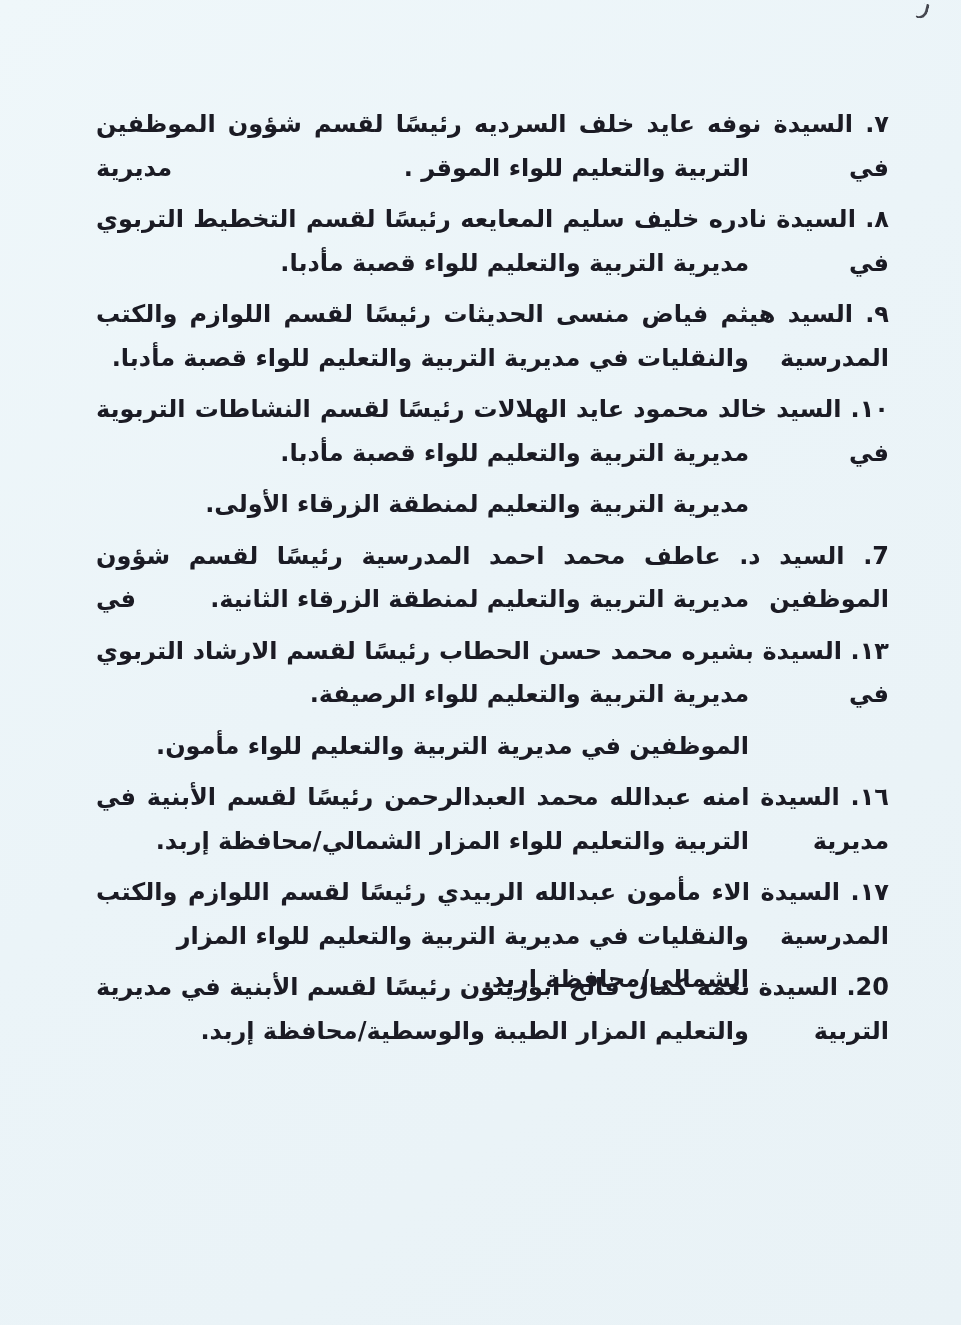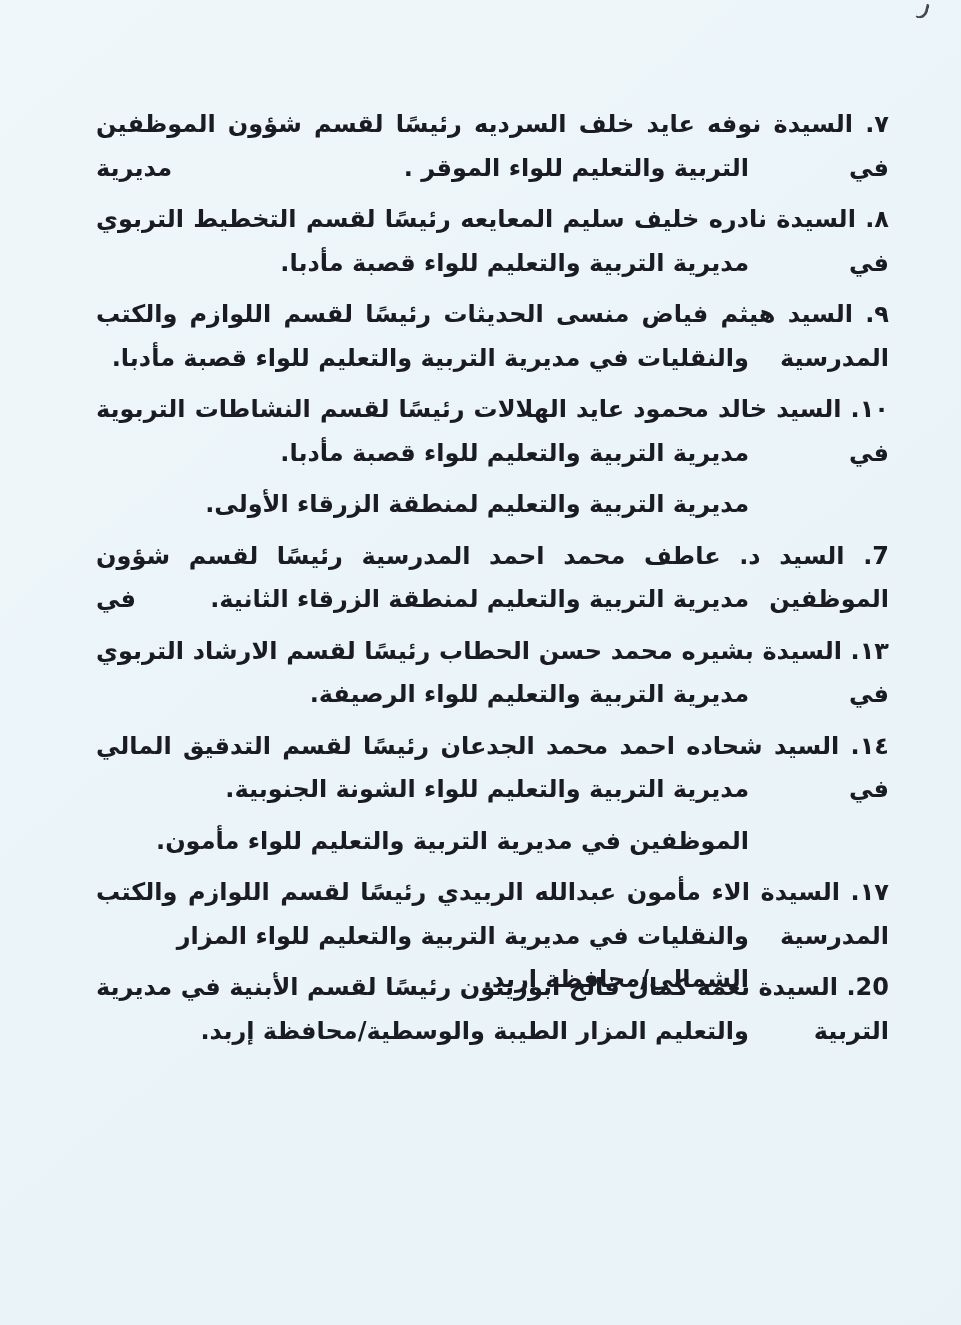--- a/index.html
+++ b/index.html
@@ -94,29 +94,29 @@
     <div class="item">
       <p class="l1"><span class="num">7.</span> <span>السيد د. عاطف محمد احمد المدرسية رئيسًا لقسم شؤون الموظفين في</span></p>
       <p class="l2">مديرية التربية والتعليم لمنطقة الزرقاء الثانية.</p>
     </div>
 
     <div class="item">
       <p class="l1"><span class="num">١٣.</span> <span>السيدة بشيره محمد حسن الحطاب رئيسًا لقسم الارشاد التربوي في</span></p>
       <p class="l2">مديرية التربية والتعليم للواء الرصيفة.</p>
     </div>
 
-    <div class="item">
-      <p class="l1"><span class="num">١٤.</span> <span>السيد شحاده احمد محمد الجدعان رئيسًا لقسم التدقيق المالي في</span></p>
-      <p class="l2">مديرية التربية والتعليم للواء الشونة الجنوبية.</p>
-    </div>
 
     <div class="item">
       <p class="l2">الموظفين في مديرية التربية والتعليم للواء مأمون.</p>
     </div>
 
+    <div class="item">
+      <p class="l1"><span class="num">١٦.</span> <span>السيدة امنه عبدالله محمد العبدالرحمن رئيسًا لقسم الأبنية في مديرية</span></p>
+      <p class="l2">التربية والتعليم للواء المزار الشمالي/محافظة إربد.</p>
+    </div>
 
     <div class="item">
       <p class="l1"><span class="num">١٧.</span> <span>السيدة الاء مأمون عبدالله الربيدي رئيسًا لقسم اللوازم والكتب المدرسية</span></p>
       <p class="l2">والنقليات في مديرية التربية والتعليم للواء المزار الشمالي/محافظة إربد.</p>
     </div>
 
     <div class="item">
       <p class="l1"><span class="num">20.</span> <span>السيدة نعمه كمال فالح ابوزيتون رئيسًا لقسم الأبنية في مديرية التربية</span></p>
       <p class="l2">والتعليم المزار الطيبة والوسطية/محافظة إربد.</p>
     </div>

